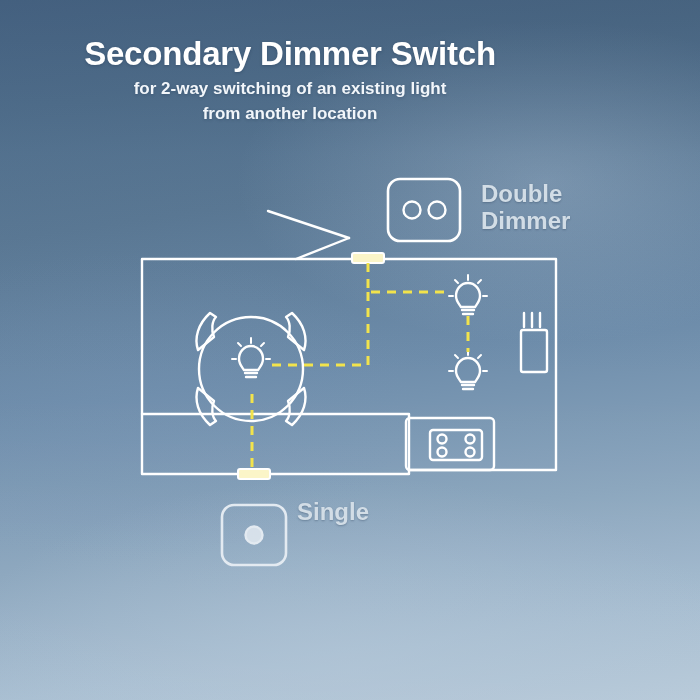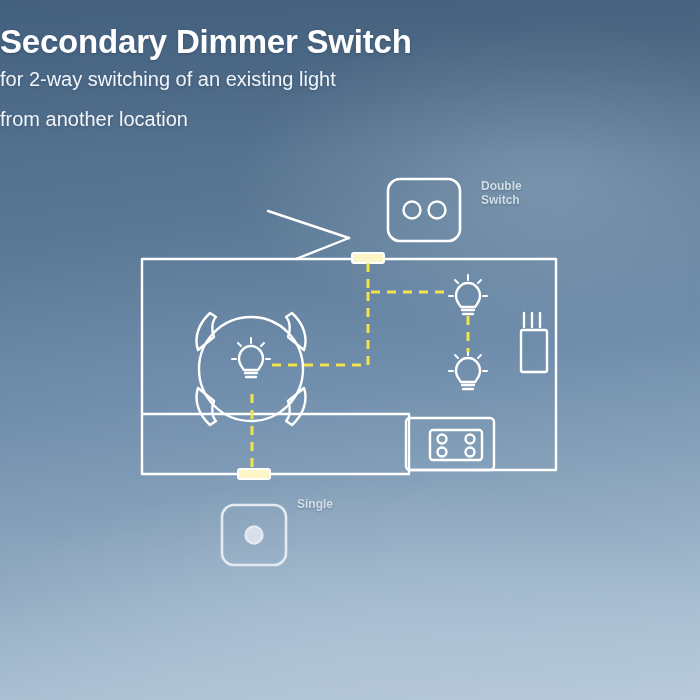--- a/index.html
+++ b/index.html
@@ -26,78 +26,78 @@
   #page::after {
     content: "";
     position: absolute;
     left: 0; top: 0; right: 0; bottom: 0;
     background: linear-gradient(180deg, rgba(46,68,92,0.30) 0%, rgba(46,68,92,0.05) 22%, rgba(255,255,255,0.0) 55%, rgba(255,255,255,0.06) 100%);
     pointer-events: none;
   }
 
   .headings {
     position: absolute;
-    top: 24px;
+    top: 36px;
     left: 0;
     width: 580px;
-    text-align: left;
+    text-align: center;
     z-index: 3;
   }
   .title {
     color: #ffffff;
     font-size: 33px;
     font-weight: bold;
     letter-spacing: -0.2px;
     line-height: 1.12;
     text-shadow: 0 1px 3px rgba(30,50,75,0.35);
   }
   .subtitle {
     color: #f2f6fa;
-    font-size: 20px;
-    font-weight: normal;
+    font-size: 17px;
+    font-weight: bold;
     line-height: 1.22;
     margin-top: 6px;
     text-shadow: 0 1px 3px rgba(30,50,75,0.30);
   }
 
   #diagram {
     position: absolute;
     left: 0;
     top: 0;
     width: 700px;
     height: 700px;
     z-index: 2;
   }
 
   .lbl {
     position: absolute;
     z-index: 4;
     color: #d2dde6;
-    font-size: 12px;
+    font-size: 24px;
     font-weight: bold;
     line-height: 1.14;
     text-shadow: 0 1px 2px rgba(40,60,85,0.35);
   }
   #label-double { left: 481px; top: 180px; text-align: left; }
   #label-single { left: 297px; top: 498px; text-align: left; }
 </style>
 </head>
 <body>
 
 <div id="page">
 
   <div class="headings">
     <div class="title">Secondary Dimmer Switch</div>
     <div class="subtitle">for 2-way switching of an existing light</div>
-    <div class="subtitle" style="margin-top:16px;">from another location</div>
+    <div class="subtitle" style="margin-top:4px;">from another location</div>
   </div>
 
   <div class="lbl" id="label-double">
     <div>Double</div>
-    <div>Switch</div>
+    <div>Dimmer</div>
   </div>
 
   <div class="lbl" id="label-single">
     <div>Single</div>
   </div>
 
   <svg id="diagram" viewBox="0 0 700 700">
     <g fill="none" stroke="#ffffff" stroke-width="2.4" stroke-linecap="round" stroke-linejoin="round">
 
       <path d="M142,259 L556,259 L556,470 L409,470 L409,414 L142,414 Z"></path>

